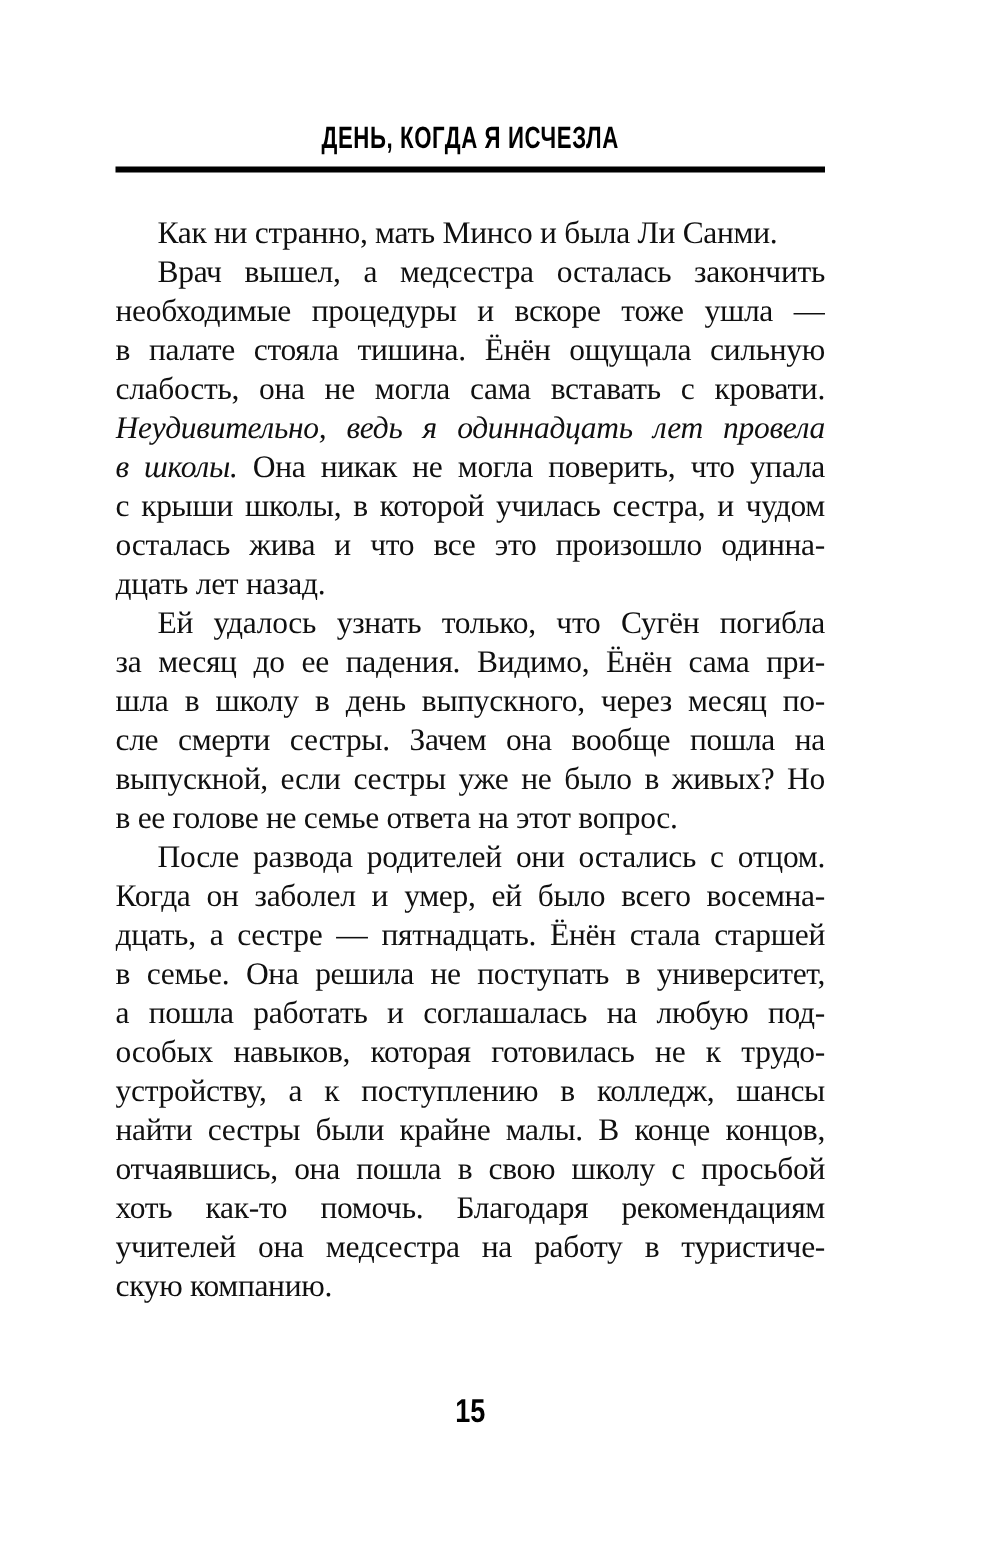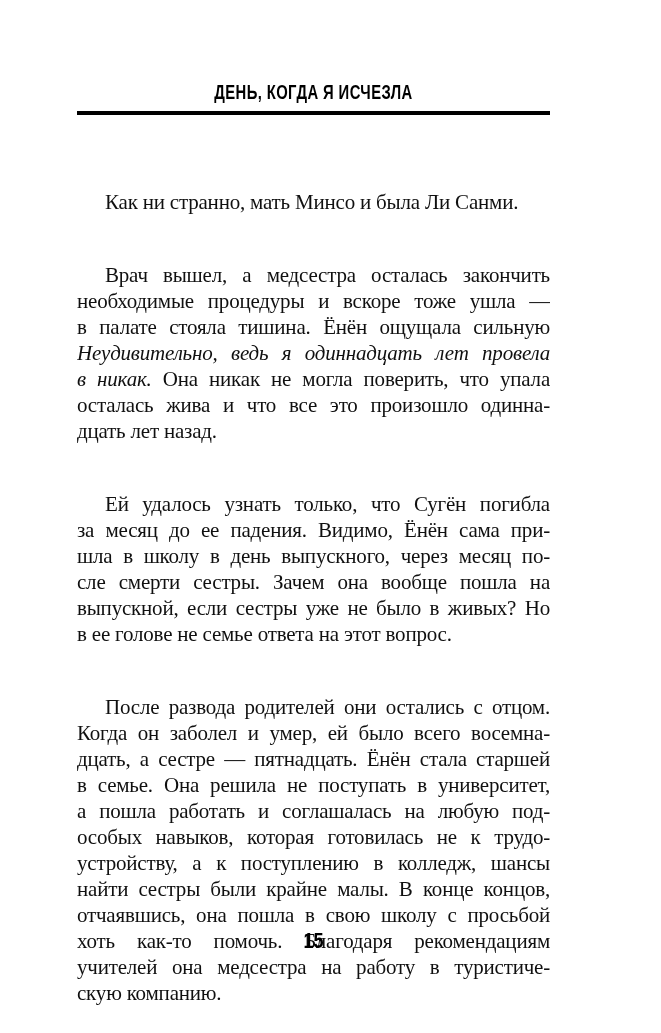--- a/index.html
+++ b/index.html
@@ -63,21 +63,20 @@
     text-align: justify;
     text-align-last: justify;
     height: 26px;
     overflow: hidden;
   }
   .line.last {
     text-align-last: left;
   }
   .line.indent {
     text-indent: 28px;
-    margin-top: 47px;
   }
   .seg.italic {
     font-style: italic;
   }
   .page-number {
     position: absolute;
     top: 928px;
     left: 77px;
     width: 473px;
     text-align: center;
@@ -99,22 +98,24 @@
   <hr class="header-rule">
 
   <main class="body-text">
       <div class="paragraph">
         <div class="line indent last"><span class="seg">Как ни странно, мать Минсо и была Ли Санми.</span></div>
       </div>
       <div class="paragraph">
         <div class="line indent"><span class="seg">Врач вышел, а медсестра осталась закончить</span></div>
         <div class="line"><span class="seg">необходимые процедуры и вскоре тоже ушла —</span></div>
         <div class="line"><span class="seg">в палате стояла тишина. Ёнён ощущала сильную</span></div>
+        <div class="line"><span class="seg">слабость, она не могла сама вставать с кровати.</span></div>
         <div class="line"><span class="seg italic">Неудивительно, ведь я одиннадцать лет провела</span></div>
-        <div class="line"><span class="seg italic">в никак.</span><span class="seg"> Она никак не могла поверить, что упала</span></div>
+        <div class="line"><span class="seg italic">в школы.</span><span class="seg"> Она никак не могла поверить, что упала</span></div>
+        <div class="line"><span class="seg">с крыши школы, в которой училась сестра, и чудом</span></div>
         <div class="line"><span class="seg">осталась жива и что все это произошло одинна-</span></div>
         <div class="line last"><span class="seg">дцать лет назад.</span></div>
       </div>
       <div class="paragraph">
         <div class="line indent"><span class="seg">Ей удалось узнать только, что Сугён погибла</span></div>
         <div class="line"><span class="seg">за месяц до ее падения. Видимо, Ёнён сама при-</span></div>
         <div class="line"><span class="seg">шла в школу в день выпускного, через месяц по-</span></div>
         <div class="line"><span class="seg">сле смерти сестры. Зачем она вообще пошла на</span></div>
         <div class="line"><span class="seg">выпускной, если сестры уже не было в живых? Но</span></div>
         <div class="line last"><span class="seg">в ее голове не семье ответа на этот вопрос.</span></div>

